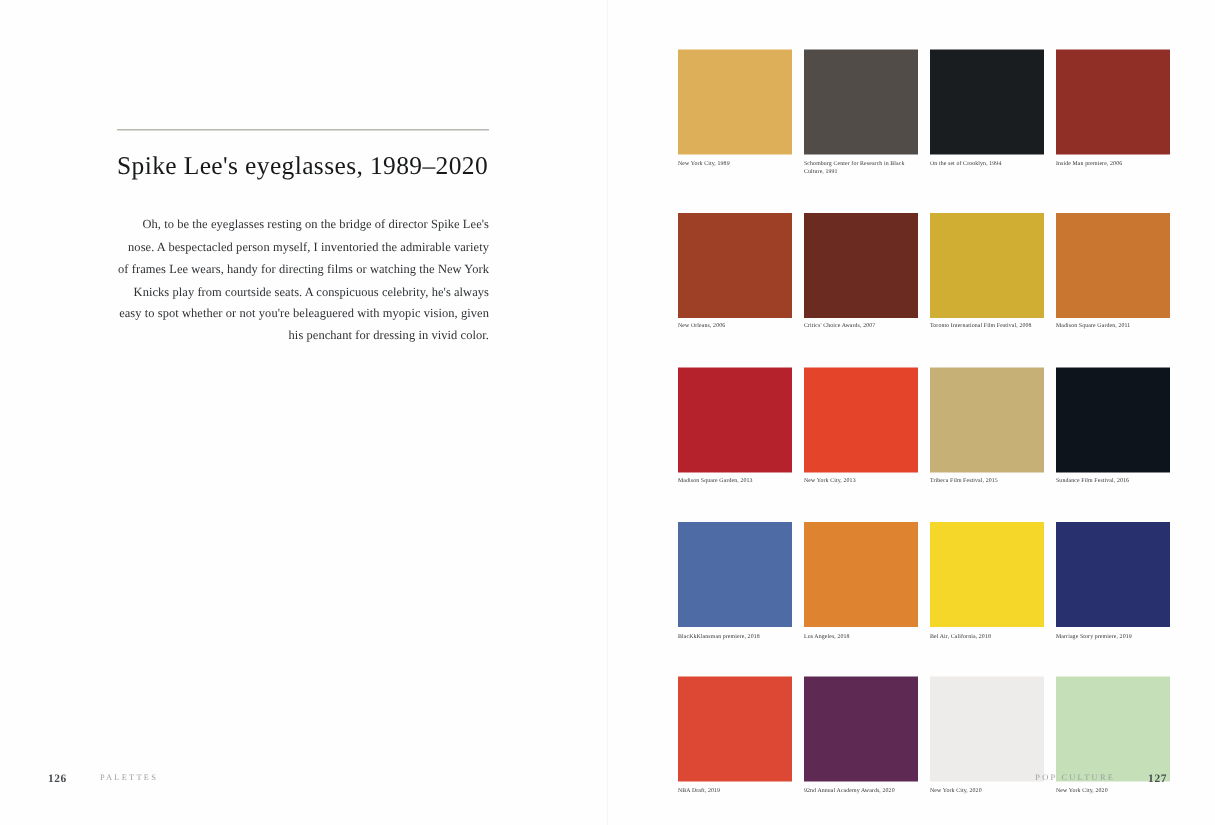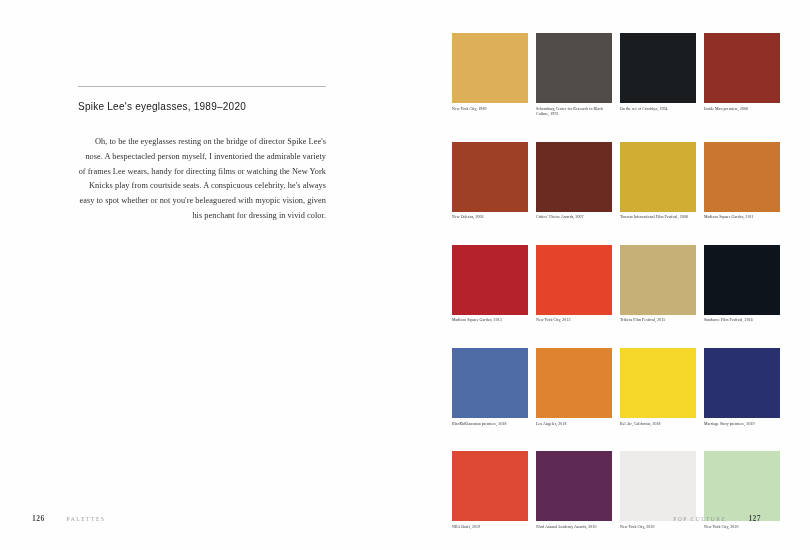--- a/index.html
+++ b/index.html
@@ -41,22 +41,22 @@
   }
 
   .title-rule {
     width: 100%;
     height: 1px;
     background: #b9b5b0;
     margin-bottom: 14px;
   }
 
   #article-title {
-    font-family: Liberation Sans, sans-serif;
-    font-size: 10px;
+    font-family: Liberation Serif, serif;
+    font-size: 17px;
     font-weight: 400;
     letter-spacing: 0.25px;
     color: #16181a;
     margin: 0 0 22px 0;
     line-height: 1.2;
   }
 
   #article-body {
     font-family: "Liberation Serif", "DejaVu Serif", serif;
     font-size: 8.3px;
@@ -69,21 +69,21 @@
 
   
   .footer-row {
     position: absolute;
     bottom: 27px;
     display: flex;
     align-items: center;
     gap: 22px;
   }
   #left-footer { left: 32px; }
-  #right-footer { right: 49px; margin-top: 46px; }
+  #right-footer { right: 32px; margin-top: 46px; }
 
   .folio {
     font-family: "Liberation Serif", "DejaVu Serif", serif;
     font-size: 7.6px;
     font-weight: 700;
     color: #4a4d50;
     letter-spacing: 0.4px;
   }
   .running-head {
     font-family: "Liberation Serif", "DejaVu Serif", serif;

